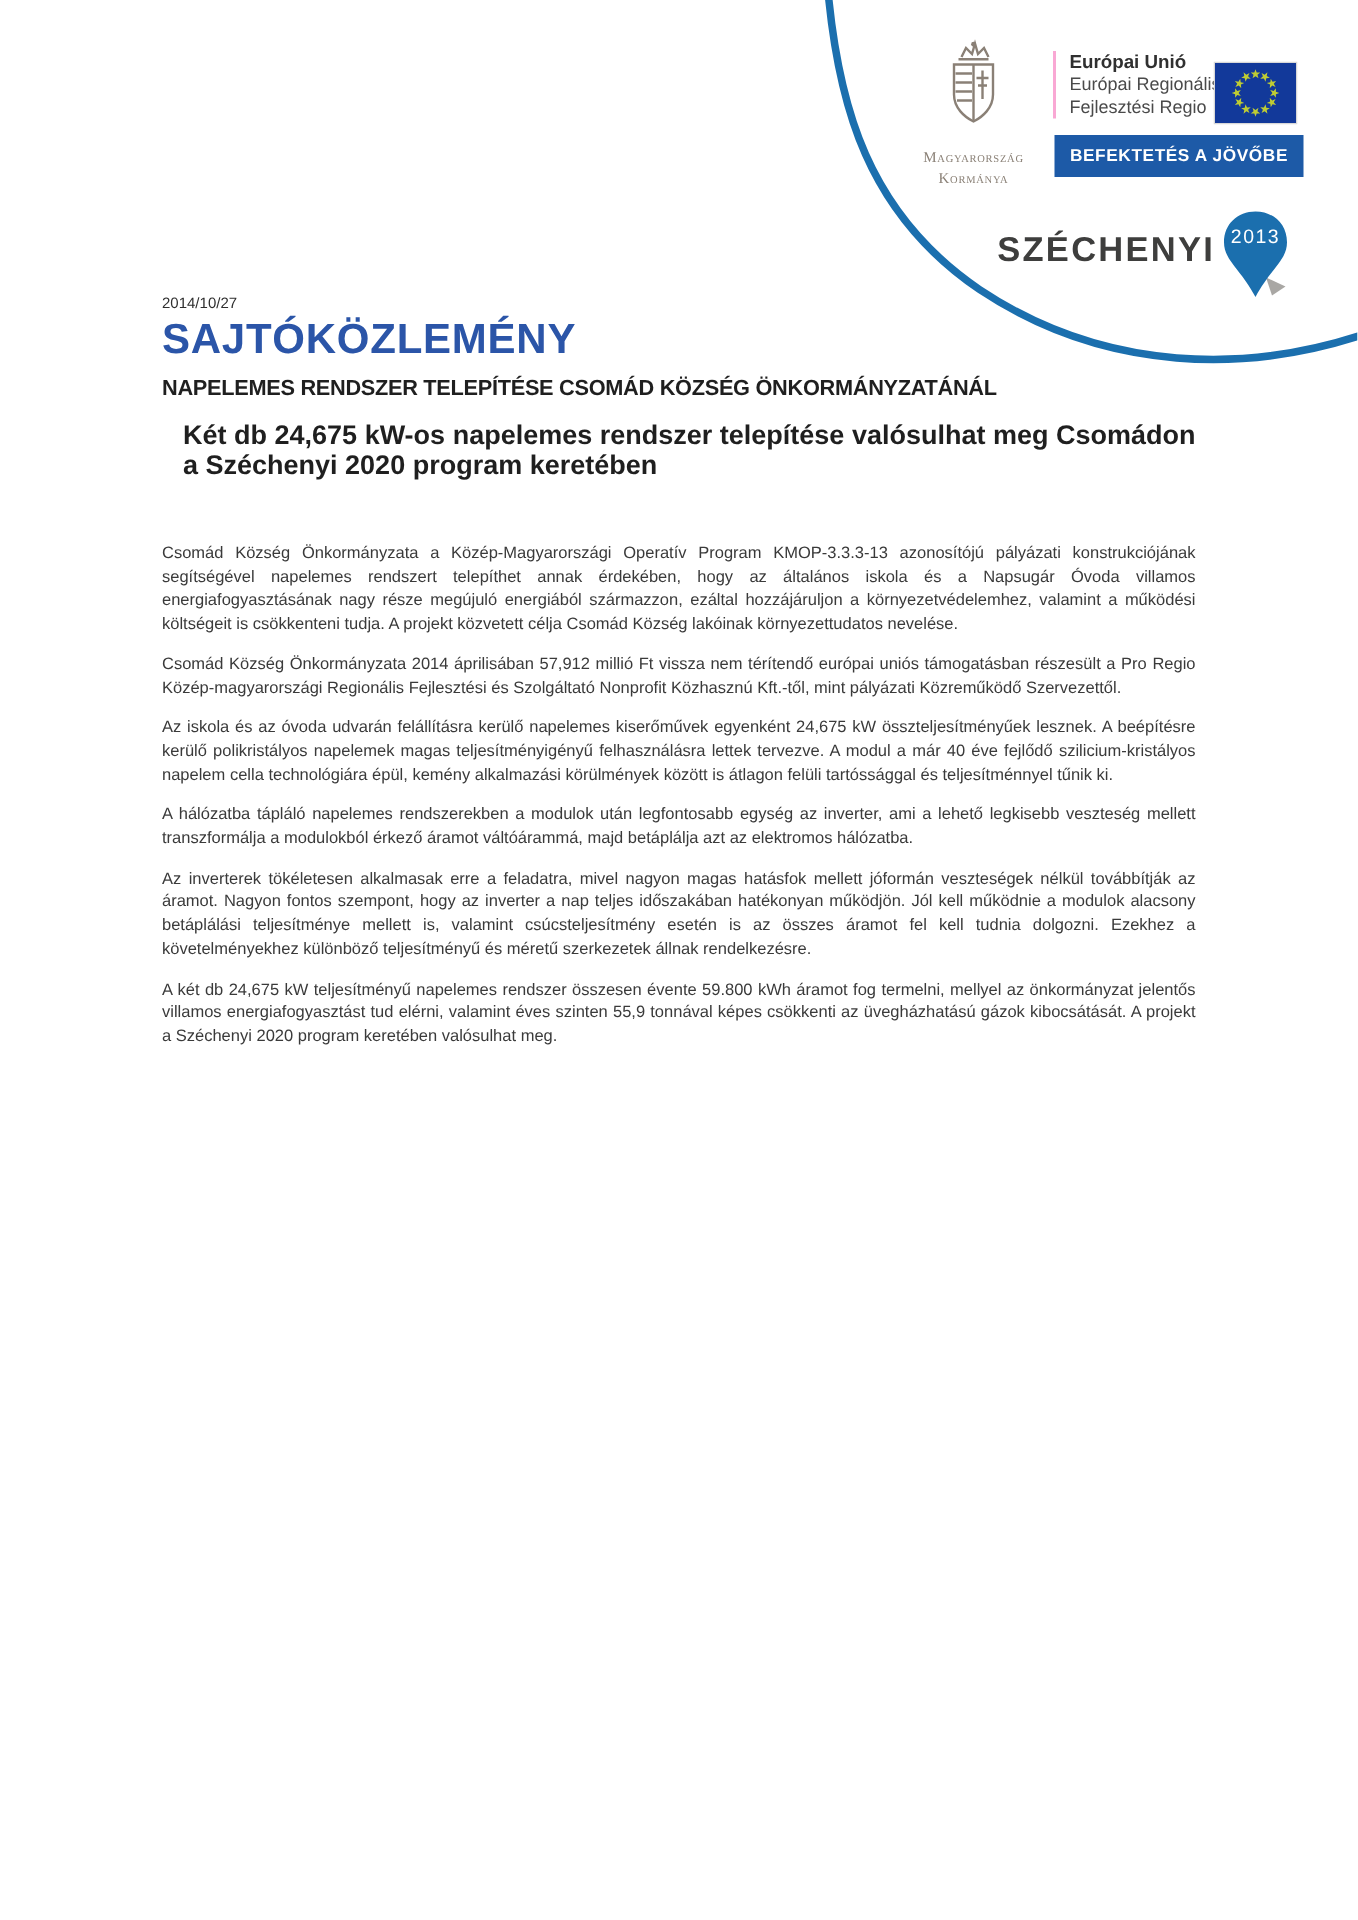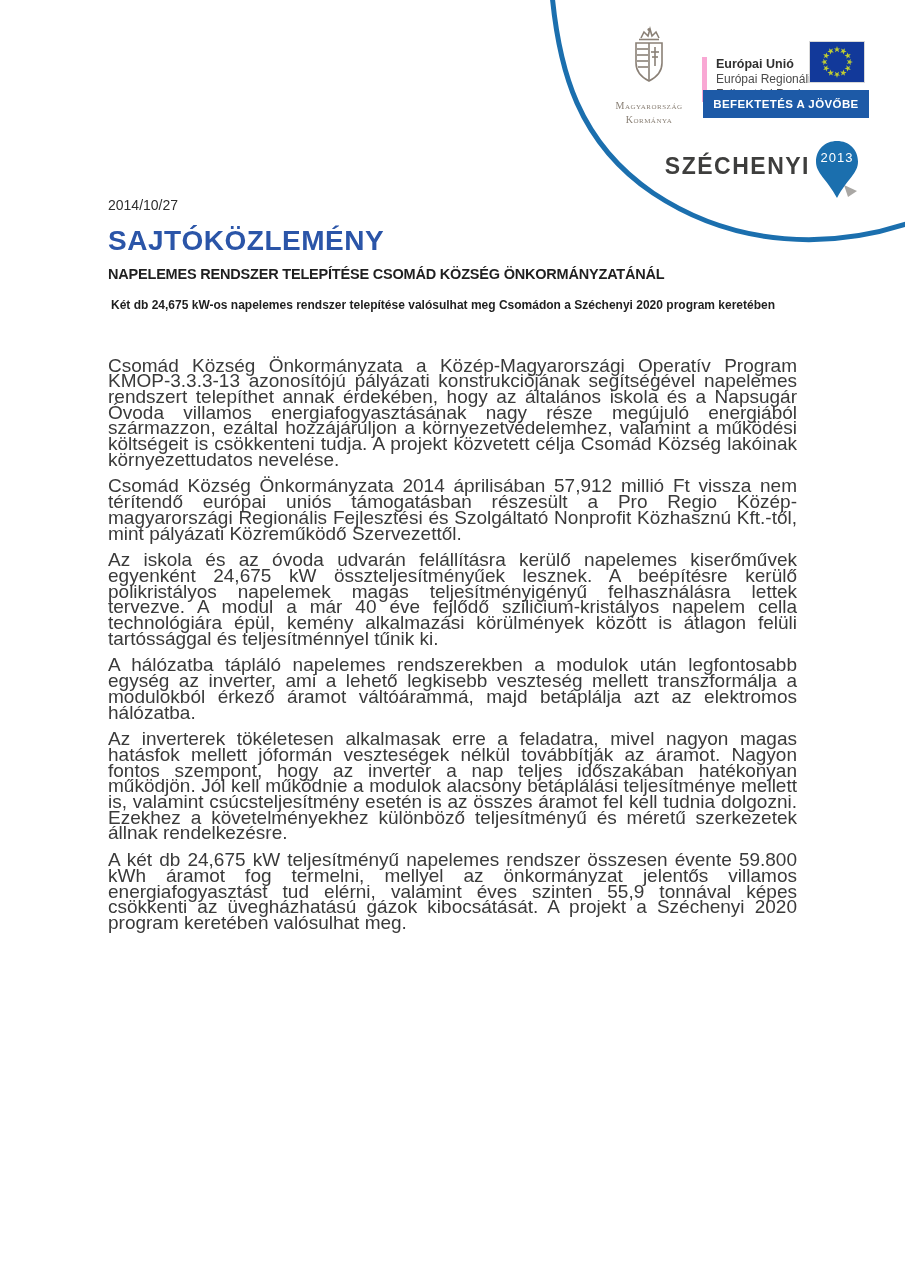--- a/index.html
+++ b/index.html
@@ -18,22 +18,22 @@
   .gov{position:absolute;left:583px;top:26px;width:132px;text-align:center;}
   .gov svg{display:block;margin:0 auto;}
   .gov-text{
     font-family:"Liberation Serif", serif;
     font-variant:small-caps;
     color:#8a8076;
     font-size:10px;line-height:14px;letter-spacing:0.5px;
     margin-top:13px;
   }
   .eu-text{
-    position:absolute;left:712px;top:57px;
-    border-left:5px solid #f9a8d4;
+    position:absolute;left:712px;top:34px;
+    border-left:2px solid #f9a8d4;
     padding-left:9px;margin-left:-10px;
     font-size:12px;line-height:15px;color:#4a4a4a;
   }
   .eu-text .b{font-weight:bold;font-size:12.5px;color:#303030;}
   .eu-flag{position:absolute;left:809px;top:41px;}
   .banner{
     position:absolute;left:703px;top:90px;width:166px;height:28px;
     background:#1d5aa7;color:#ffffff;
     display:flex;align-items:center;justify-content:center;
     font-size:11.5px;font-weight:bold;letter-spacing:0.4px;white-space:nowrap;
@@ -47,39 +47,39 @@
   .szechenyi{left:auto;right:45px;}
   .pin{position:absolute;right:130px;top:0;width:45px;height:60px;}
   .pin svg{position:absolute;top:0;left:0;}
   .pin-year{
     position:absolute;top:10px;left:0;width:44px;text-align:center;
     color:#ffffff;font-size:13px;letter-spacing:1px;font-weight:400;
   }
   .pin{right:0;} .sz-word{right:50px;}
   
   .main{position:absolute;left:108px;top:197px;width:689px;z-index:3;}
-  .date{font-size:14px;color:#2e2e2e;margin:0 0 12px 0;}
+  .date{font-size:10px;color:#2e2e2e;margin:0 0 2px 0;}
   .org{font-size:14px;font-weight:bold;color:#1f1f1f;margin:0 0 42px 0;}
   h1.title{
     margin:0 0 9px 0;
     font-size:28px;font-weight:bold;color:#2b55a8;letter-spacing:0.5px;
   }
   h2.subtitle{
     margin:0 0 14px 0;
     font-size:14.5px;font-weight:bold;color:#1f1f1f;letter-spacing:-0.2px;
     white-space:nowrap;
   }
   h3.lead{
-    margin:0 0 42px 3px;
-    font-size:12px;font-weight:bold;color:#1f1f1f;
+    margin:0 0 42px 14px;
+    font-size:18px;font-weight:bold;color:#1f1f1f;
     line-height:19.5px;text-align:justify;
   }
   .body-text p{
     margin:0 0 11px 0;
-    font-size:19px;line-height:15.7px;
+    font-size:11px;line-height:15.7px;
     text-align:justify;color:#3a3a3a;
   }
 </style>
 </head>
 <body>
 
 <div class="page">
 
   <svg class="arc-svg" width="905" height="260" viewBox="0 0 905 260" aria-hidden="true">
     <path d="M552,-6 C559,70 578,142 653,193 C737,249 833,249 912,222" fill="none" stroke="#1b6fae" stroke-width="5"></path>

